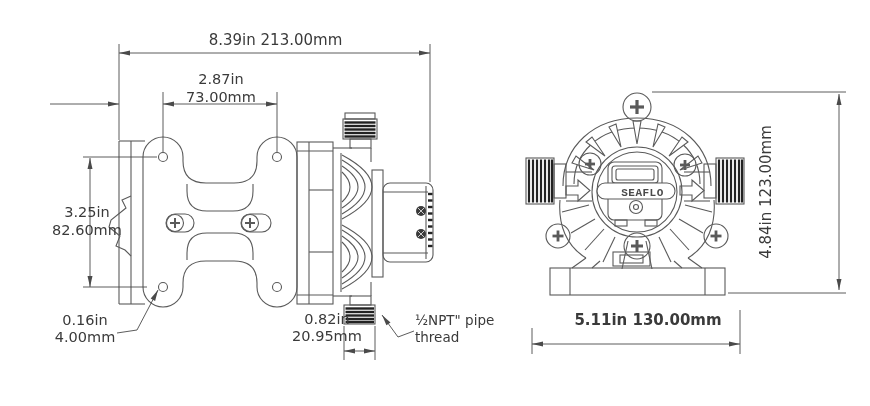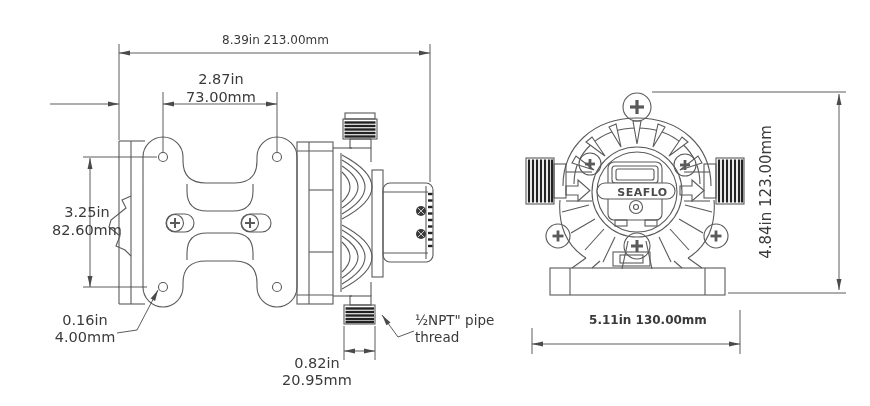--- a/index.html
+++ b/index.html
@@ -1,33 +1,33 @@
 <!DOCTYPE html>
 <html><head>
 <meta charset="utf-8">
 <style>
   html,body{margin:0;padding:0;background:#ffffff;}
   #canvas{position:relative;width:870px;height:406px;background:#ffffff;overflow:hidden;
           font-family:"DejaVu Sans","Liberation Sans",sans-serif;color:#3a3a3a;}
   #drawing{position:absolute;left:0;top:0;}
   .dim{position:absolute;font-size:14.5px;line-height:18px;white-space:pre-line;color:#3a3a3a;}
   .dim.center{text-align:center;}
-  .dim.single{white-space:nowrap;font-size:12px;}
+  .dim.single{white-space:nowrap;font-size:15px;}
   #dim-overall{left:205px;top:31px;width:141px;}
   #dim-offset{left:44px;top:70px;width:76px;}
   #dim-spacing{left:183px;top:70px;width:76px;}
   #dim-height82{left:51px;top:203px;width:72px;text-align:center;}
   #dim-hole{left:47px;top:312px;width:76px;line-height:17px;}
-  #dim-port{left:279px;top:311px;width:76px;line-height:17px;margin-top:44px;}
+  #dim-port{left:289px;top:311px;width:76px;line-height:17px;}
   #note-npt{left:415px;top:312px;font-size:13.5px;line-height:17px;text-align:left;}
   #dim-width130{left:570px;top:311px;width:156px;font-weight:bold;}
   #dim-height123{left:766px;top:192px;transform:translate(-50%,-50%) rotate(-90deg);
                  white-space:nowrap;font-size:15px;}
   #brand-label{left:598px;top:184px;width:89px;font-size:11px;font-weight:bold;
-               letter-spacing:.5px;color:#4a4a4a;text-align:center;}
+               letter-spacing:.5px;color:#4a4a4a;text-align:center;font-family:Liberation Mono, monospace;}
 </style>
 </head>
 <body>
 
 <div id="canvas">
 
 <svg id="drawing" width="870" height="406" viewBox="0 0 870 406">
   <defs>
     <marker id="arr" viewBox="0 0 12 6" refX="11.5" refY="3" markerWidth="12" markerHeight="6" orient="auto-start-reverse" markerUnits="userSpaceOnUse">
       <path d="M0.5,0.5 L11.5,3 L0.5,5.5 Z" fill="#4a4a4a"></path>

